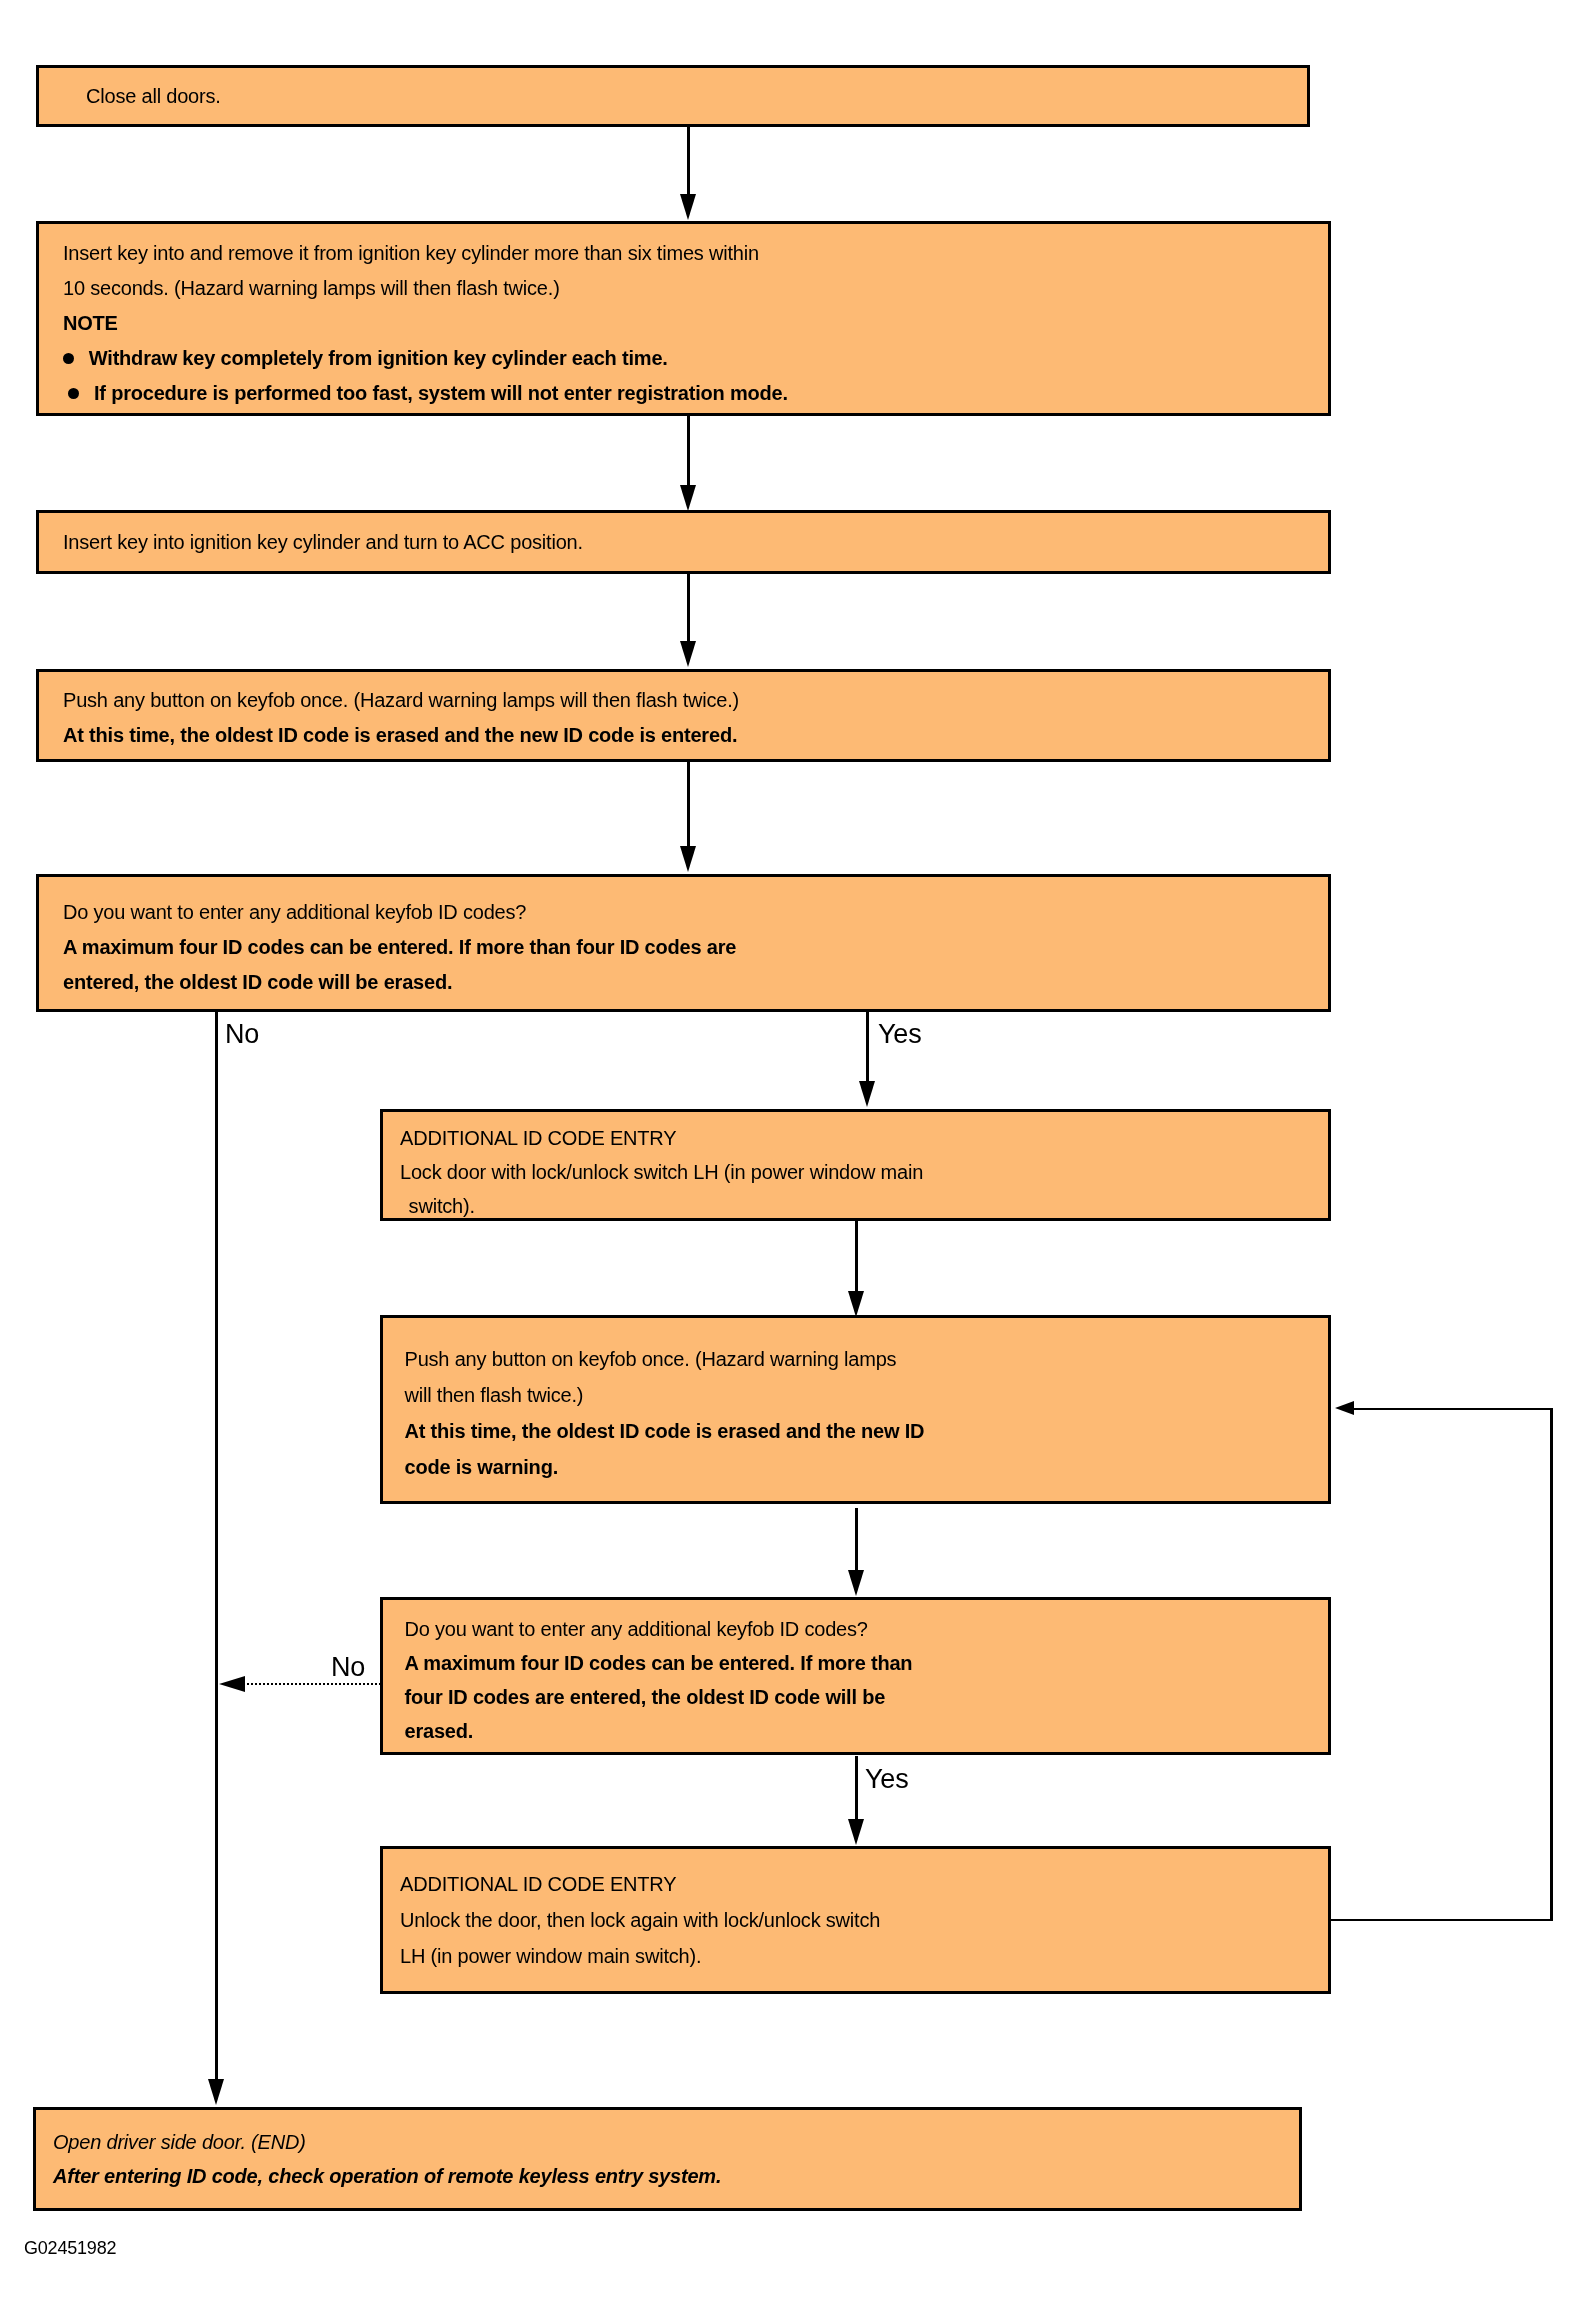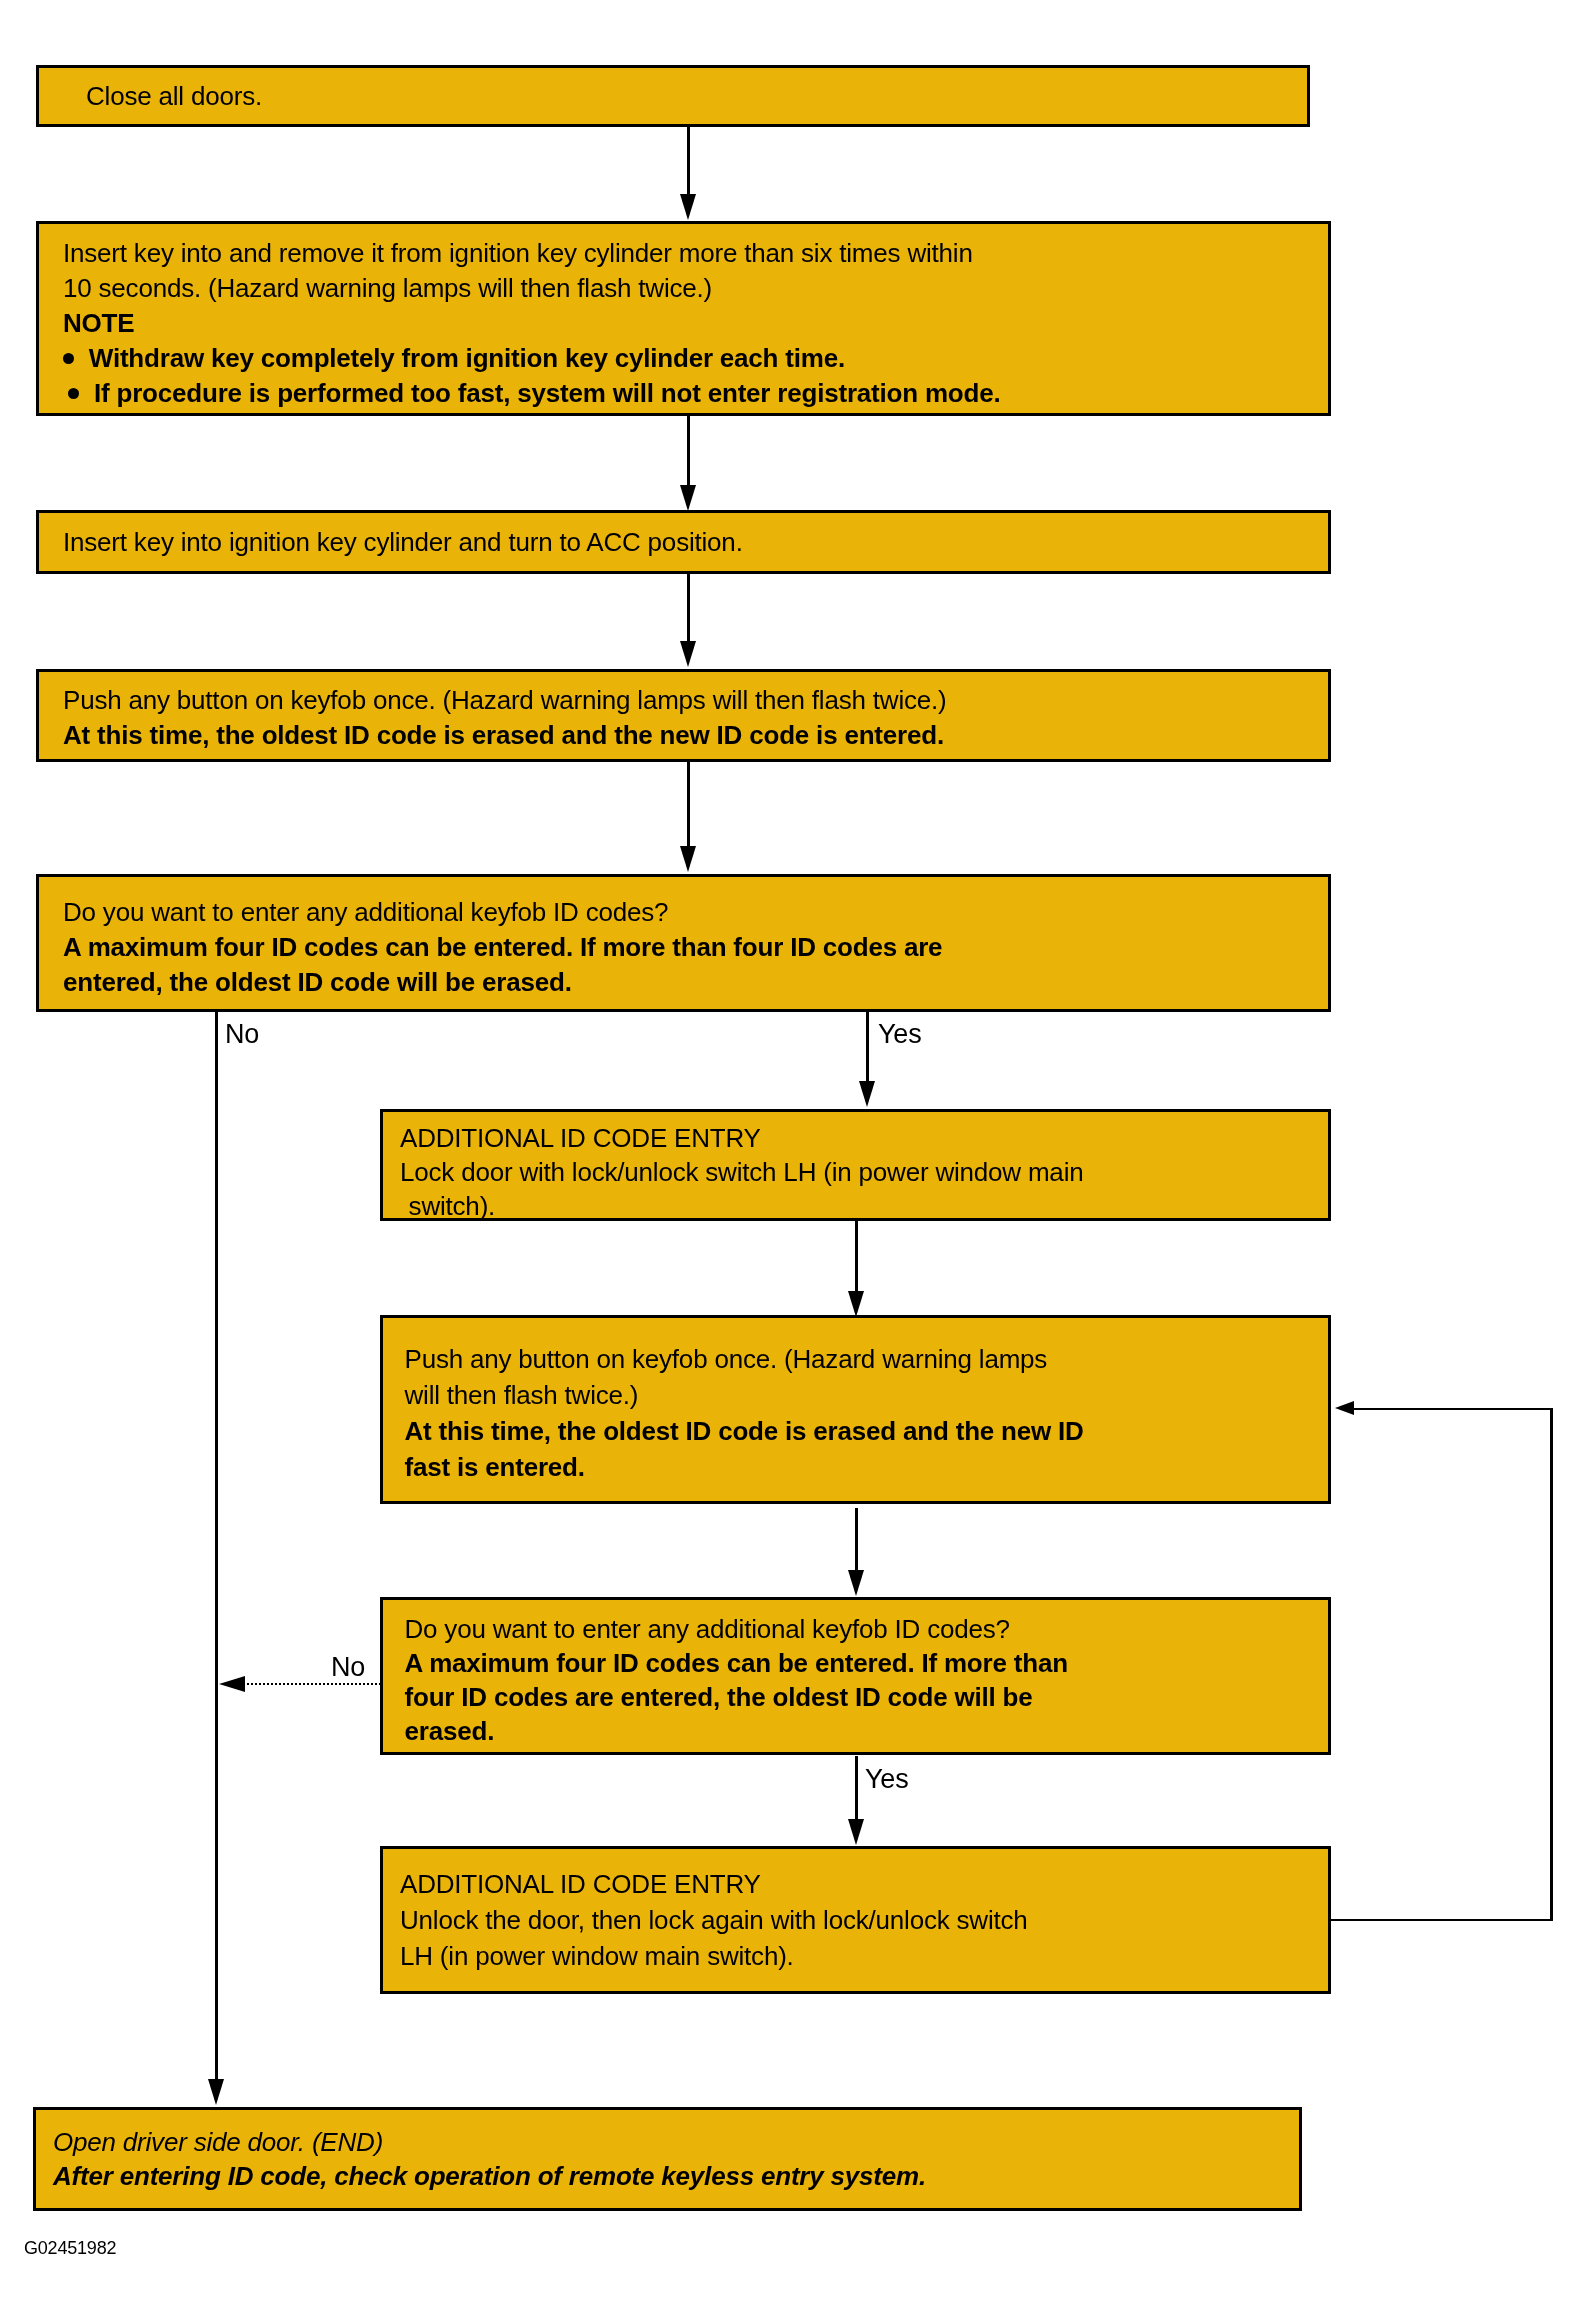--- a/index.html
+++ b/index.html
@@ -13,22 +13,22 @@
     height: 2319px;
     background: #ffffff;
     font-family: "Liberation Sans", "DejaVu Sans", sans-serif;
     color: #000000;
     letter-spacing: -0.2px;
   }
   .box {
     position: absolute;
     box-sizing: border-box;
     border: 3.4px solid #000000;
-    background: #eab308;
-    font-size: 26px;
+    background: #fdba74;
+    font-size: 20px;
   }
   .box.center1 {
     display: flex;
     align-items: center;
   }
   .ln { white-space: nowrap; }
   .bold { font-weight: bold; }
   .bullet-line { display: flex; align-items: center; }
   .bullet {
     display: inline-block;
@@ -153,21 +153,21 @@
     <div class="ln ind10">switch).</div>
   </div>
 
   <div class="vline" style="left:855px; top:1220px; height:71px;"></div>
   <div class="vhead" style="left:848px; top:1291px;"></div>
 
   <div class="box" style="left:380px; top:1315px; width:951px; height:189px; padding:23px 0 0 21.5px; line-height:36px;">
     <div class="ln">Push any button on keyfob once. (Hazard warning lamps</div>
     <div class="ln">will then flash twice.)</div>
     <div class="ln bold">At this time, the oldest ID code is erased and the new ID</div>
-    <div class="ln bold">fast is entered.</div>
+    <div class="ln bold">code is warning.</div>
   </div>
 
   <div class="vline" style="left:855px; top:1508px; height:64px;"></div>
   <div class="vhead" style="left:848px; top:1570px;"></div>
 
   <div class="box" style="left:380px; top:1597px; width:951px; height:158px; padding:12px 0 0 21.5px; line-height:34px;">
     <div class="ln">Do you want to enter any additional keyfob ID codes?</div>
     <div class="ln bold">A maximum four ID codes can be entered. If more than</div>
     <div class="ln bold">four ID codes are entered, the oldest ID code will be</div>
     <div class="ln bold">erased.</div>

